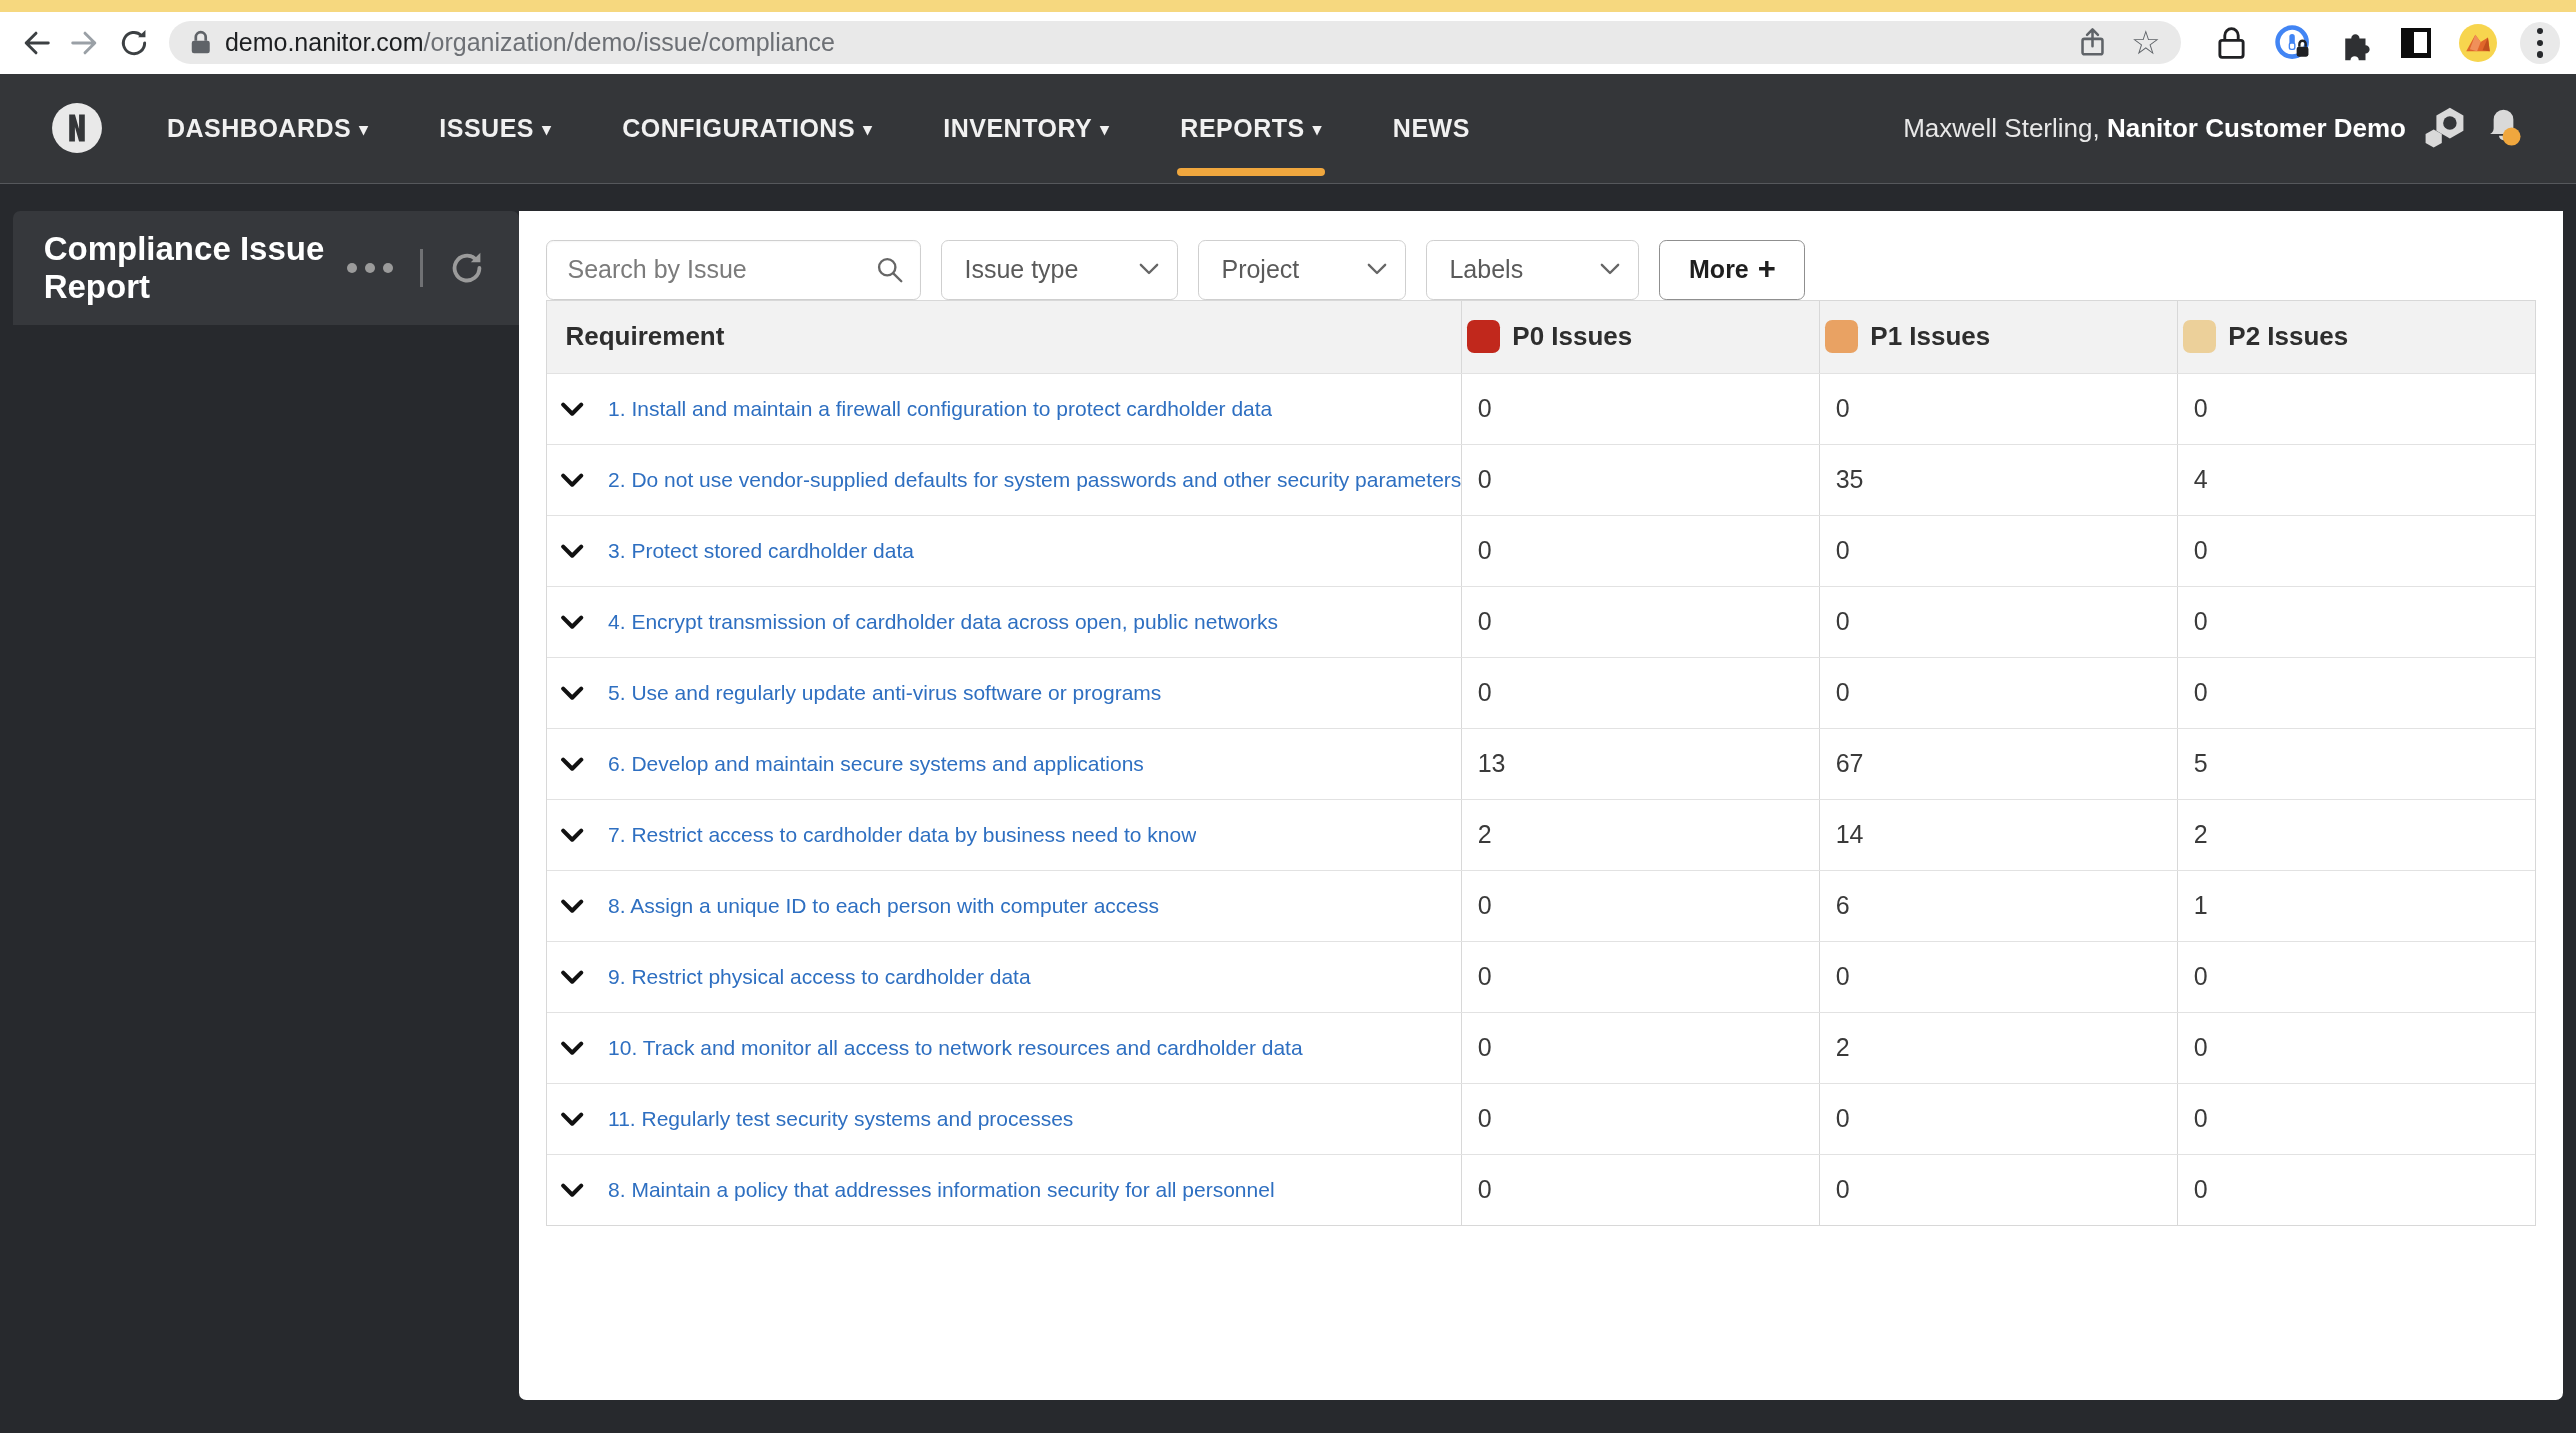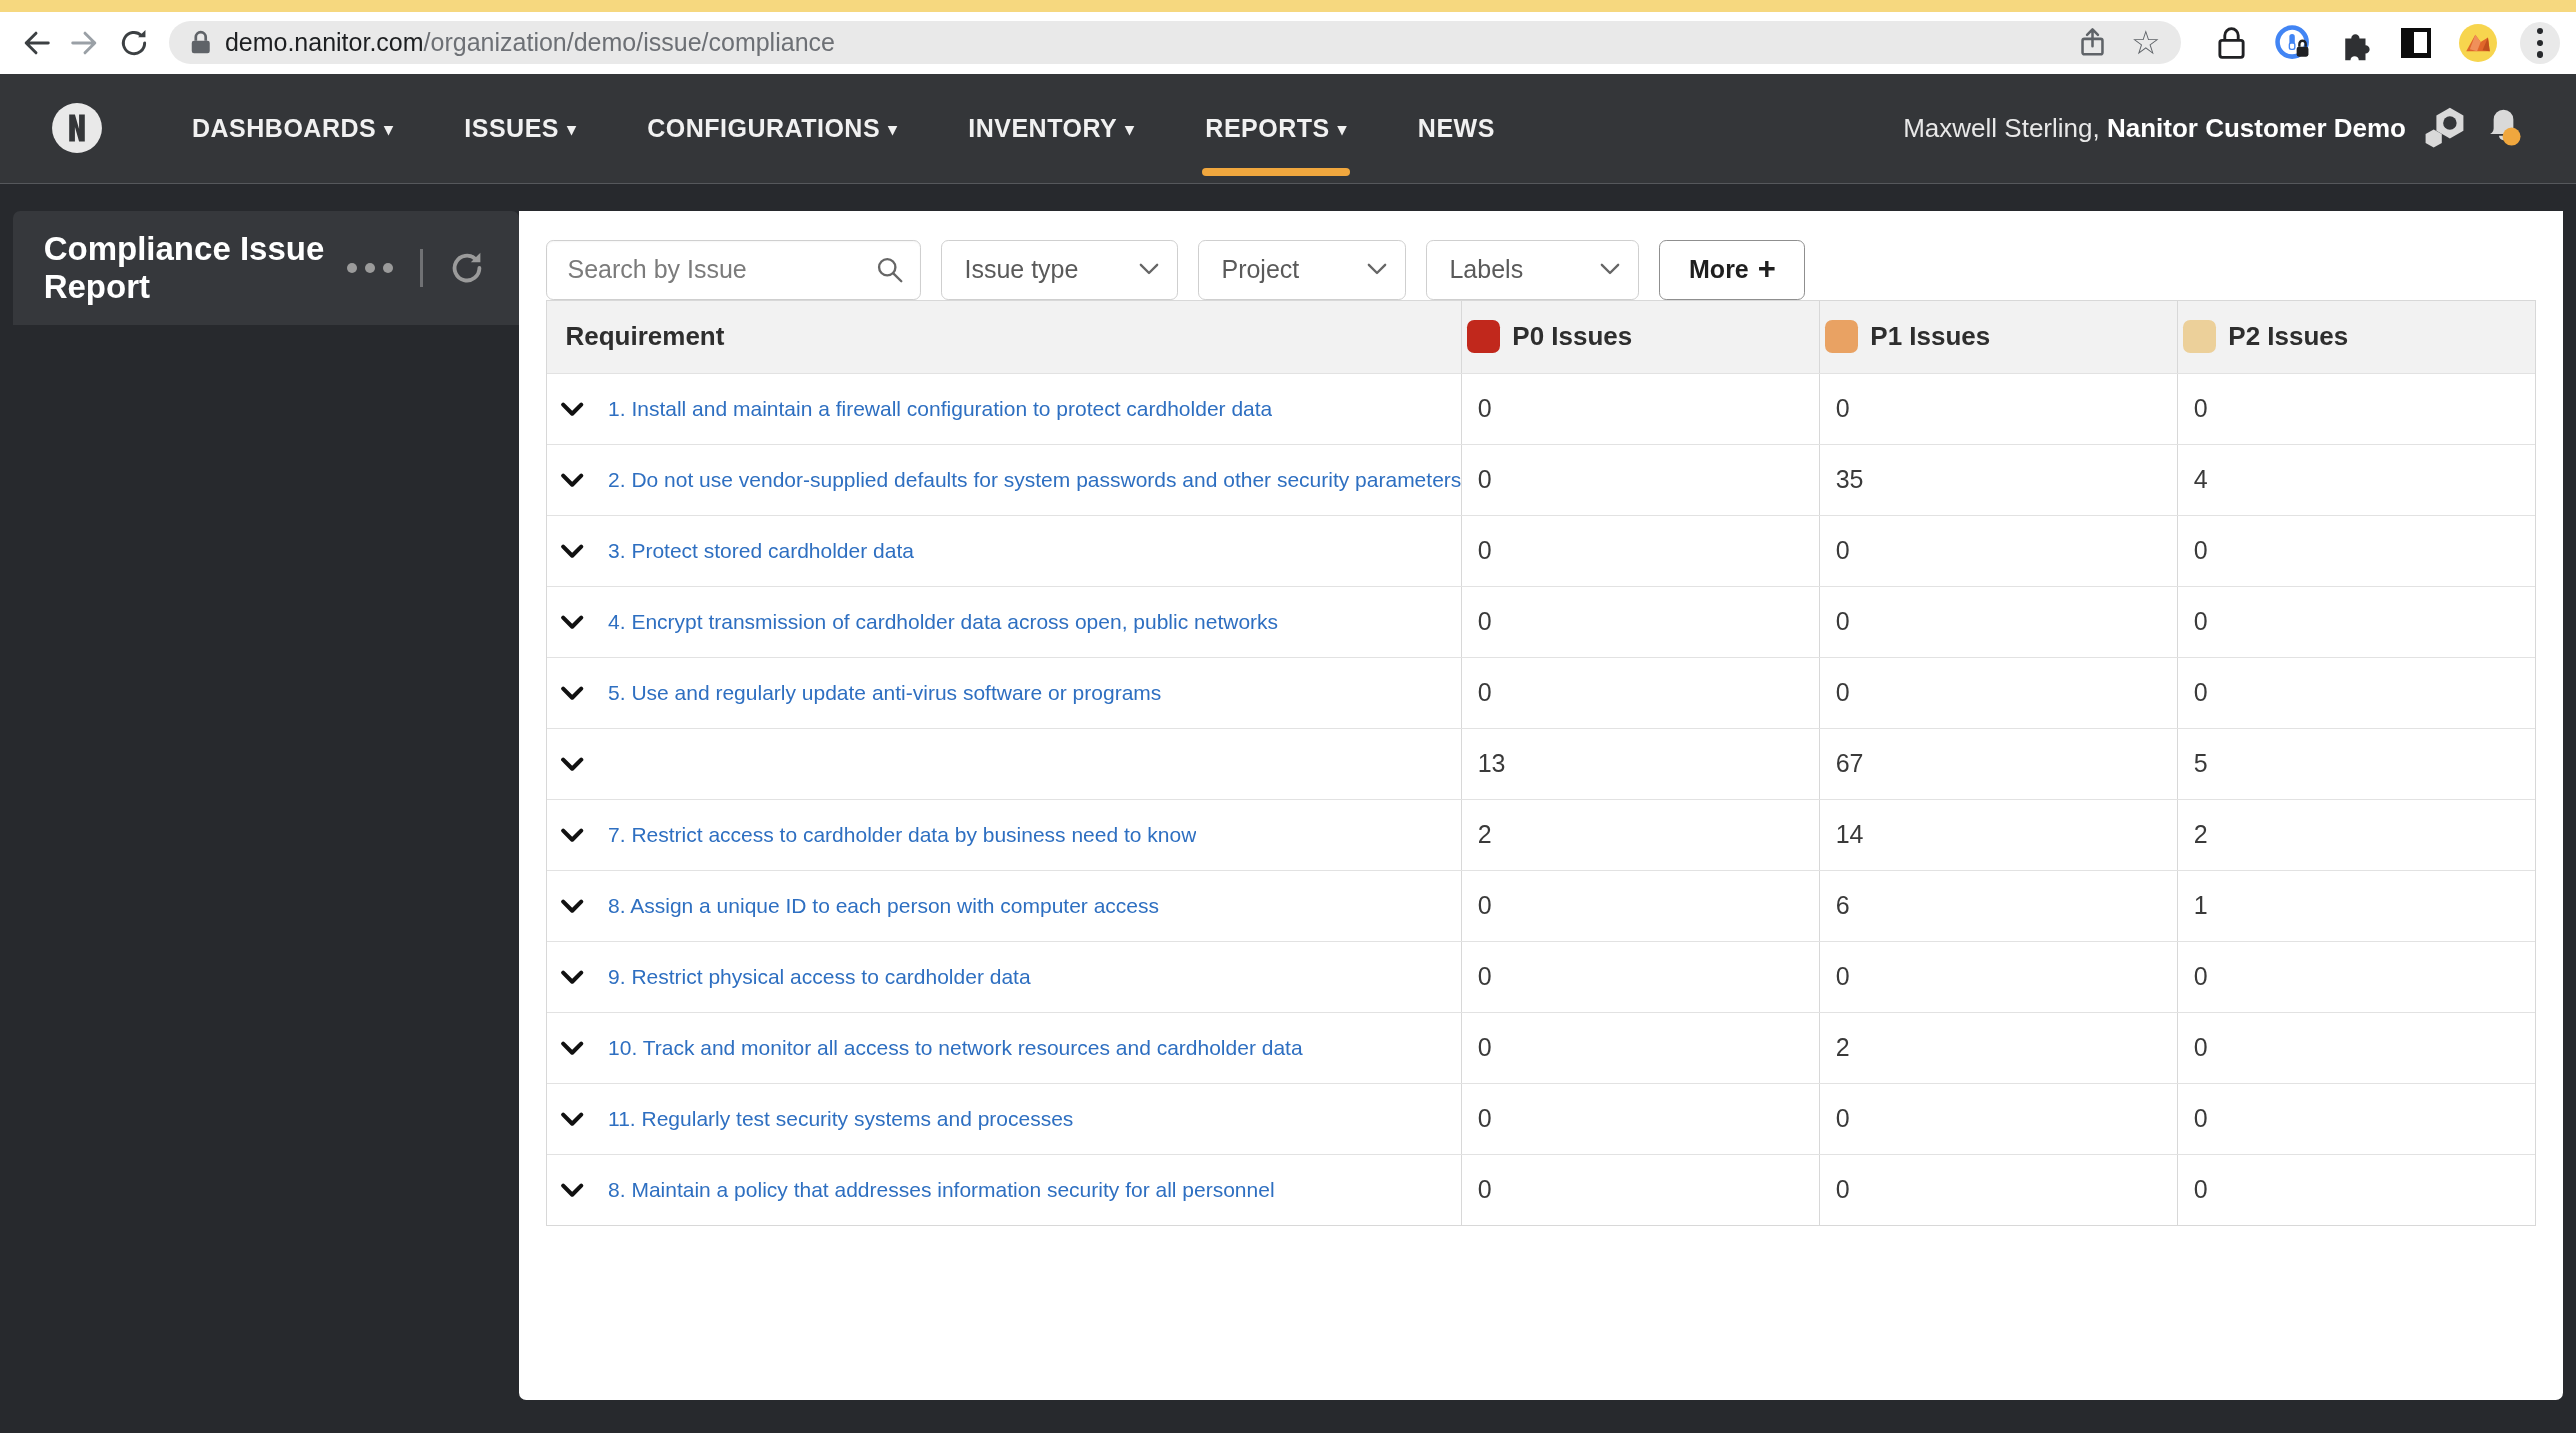--- a/index.html
+++ b/index.html
@@ -26,21 +26,21 @@
   .bw-rect i { position: absolute; top: 4.5px; right: 4.5px; bottom: 4.5px; left: 12.7px; background: #fff; }
   .avatar-circle { width: 38px; height: 38px; border-radius: 50%; background: #f7d54e; overflow: hidden;
     display: flex; align-items: center; justify-content: center; }
   .menu-dots { width: 42px; height: 42px; border-radius: 50%; background: #e9e9e9;
     display: flex; flex-direction: column; align-items: center; justify-content: center; gap: 5.4px; }
   .menu-dots i { width: 6.3px; height: 6.3px; border-radius: 50%; background: #27292c; }
 
   
   .navbar { height: 110px; background: #343639; border-bottom: 1.8px solid #56585c;
     display: flex; align-items: center; padding: 0 51px; }
-  .nav-menu { display: flex; gap: 71px; margin-left: 89px; height: 100%; align-items: center; }
+  .nav-menu { display: flex; gap: 71px; margin-left: 64px; height: 100%; align-items: center; }
   .nav-item { position: relative; height: 100%; display: flex; align-items: center; gap: 8.1px;
     color: #f1f1f1; font-size: 25px; font-weight: bold; letter-spacing: 0.5px; cursor: pointer; }
   .nav-caret { font-size: 17px; color: #f1f1f1; position: relative; top: 0.9px; }
   .nav-item.active::after { content: ""; position: absolute; left: -3.6px; right: -3.6px; bottom: 7.2px;
     height: 8.1px; border-radius: 4.5px; background: var(--accent, #f0a73e); }
   .nav-right { margin-left: auto; display: flex; align-items: center; gap: 14.5px; }
   .user-text { font-size: 26px; color: #e8e8e8; white-space: nowrap; }
   .user-text b { color: #ffffff; margin-top: 24px; }
 
   
@@ -356,20 +356,21 @@
     <div class="cell num">0</div>
   </div>
 
   <div class="trow">
     <div class="cell req">
       <span class="chev">
         <svg width="24.4" height="16.3" viewBox="0 0 27 18">
                     <path d="M3.5 4 L13.5 14 L23.5 4" fill="none" stroke="#111" stroke-width="4.6" stroke-linecap="round" stroke-linejoin="round"></path>
                   </svg>
       </span>
+      <a class="req-link">6. Develop and maintain secure systems and applications</a>
     </div>
     <div class="cell num">13</div>
     <div class="cell num">67</div>
     <div class="cell num">5</div>
   </div>
 
   <div class="trow">
     <div class="cell req">
       <span class="chev">
         <svg width="24.4" height="16.3" viewBox="0 0 27 18">

